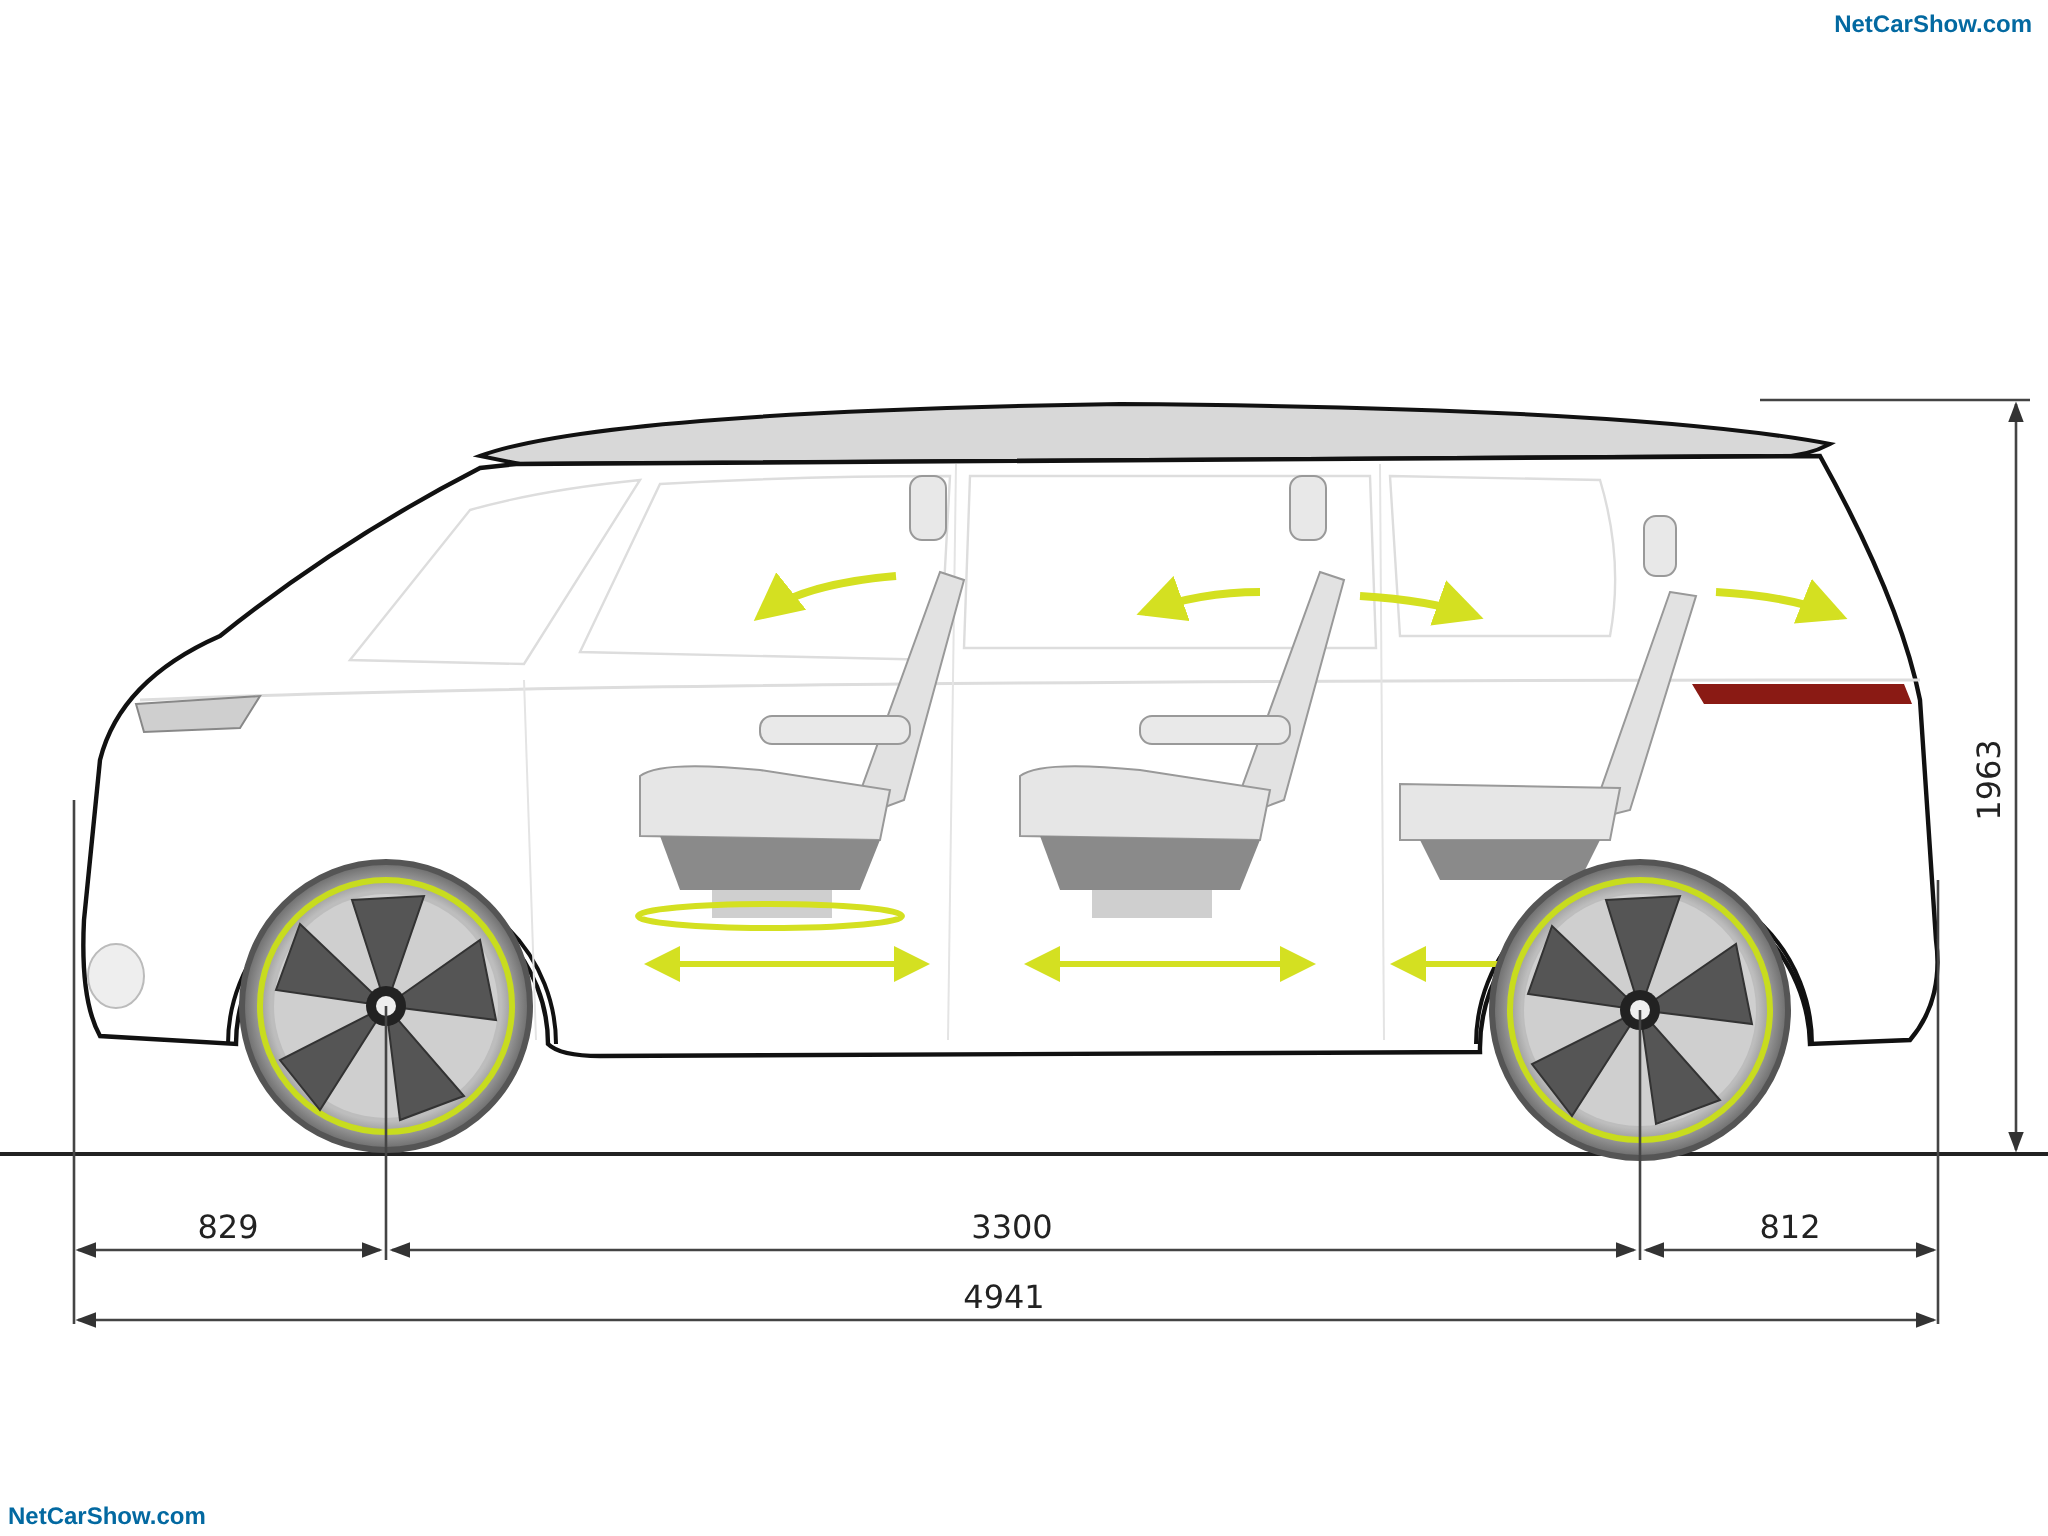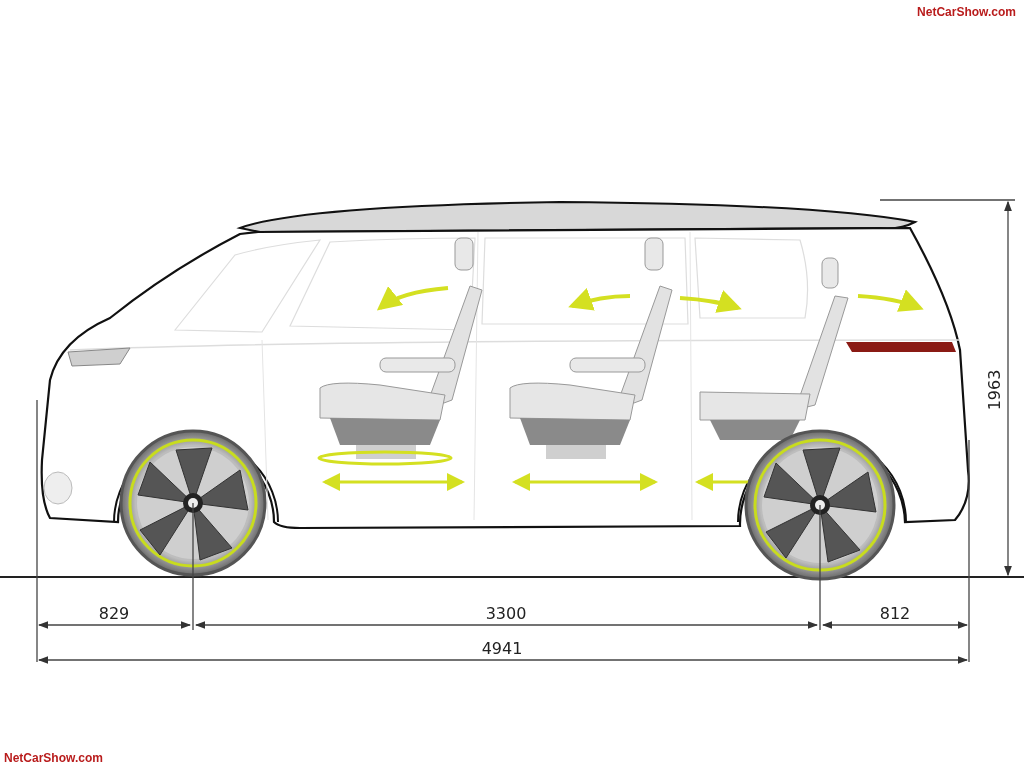--- a/index.html
+++ b/index.html
@@ -1,17 +1,17 @@
 <!DOCTYPE html>
 <html><head>
 <meta charset="utf-8">
 <style>
   html,body{margin:0;padding:0;background:#ffffff;}
   body{width:1024px;height:768px;position:relative;overflow:hidden;font-family:"Liberation Sans",sans-serif;}
-  .wm{position:absolute;font-weight:bold;font-size:12px;color:#b91c1c;}
+  .wm{position:absolute;font-weight:bold;font-size:12px;color:#0369a1;}
   .wm-top{right:8px;top:5px;}
   .wm-bottom{left:4px;bottom:3px;}
   svg{position:absolute;left:0;top:0;}
   .dimtext{font-family:"DejaVu Sans",sans-serif;font-size:16px;fill:#222;}
 </style>
 </head>
 <body>
 
 <div class="wm wm-top">NetCarShow.com</div>
 <div class="wm wm-bottom">NetCarShow.com</div>

